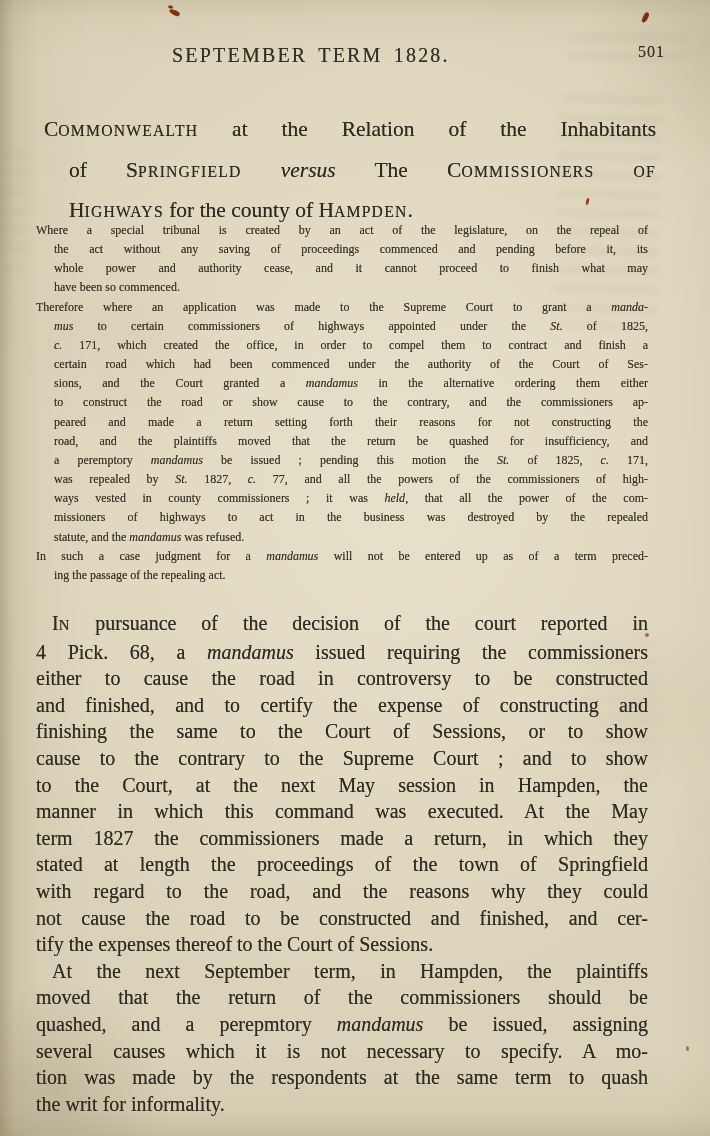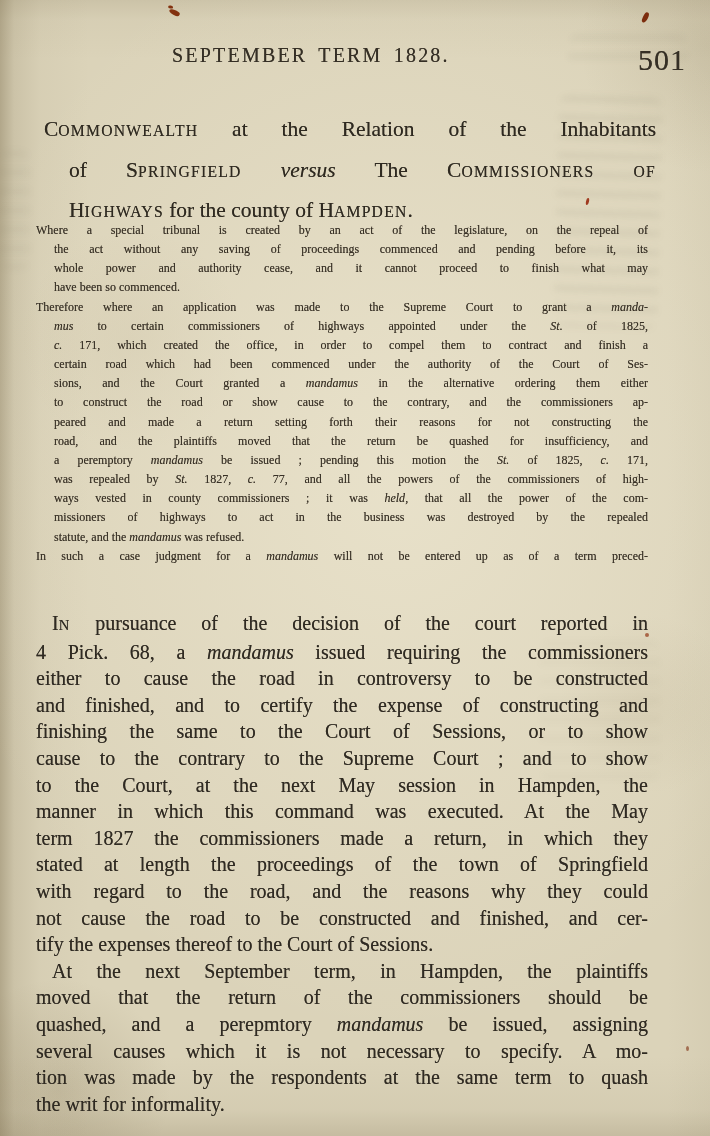--- a/index.html
+++ b/index.html
@@ -27,21 +27,21 @@
   
   .header{position:absolute;top:44px;left:0;width:100%;height:30px;}
   .running-head{
     position:absolute;left:136px;top:0;
     font-size:20px;letter-spacing:2.2px;word-spacing:4px;
     color:#352f25;text-shadow:0 0 0.4px rgba(53,47,37,0.7);
     white-space:nowrap;
   }
   .page-number{
     position:absolute;left:602px;top:-1px;
-    font-size:30px;letter-spacing:1px;color:#352f25;
+    font-size:16px;letter-spacing:1px;color:#352f25;
     text-shadow:0 0 0.4px rgba(53,47,37,0.7);white-space:nowrap;
   }
   
   .line{text-align:justify;text-align-last:justify;}
   .line.last{text-align-last:left;}
   .it{font-style:italic;}
   .sc{font-size:0.73em;letter-spacing:1.2px;}
   
   .case-title{
     position:absolute;top:110px;left:8px;width:100%;
@@ -129,20 +129,21 @@
           <div class="line">peared and made a return setting forth their reasons for not constructing the</div>
           <div class="line">road, and the plaintiffs moved that the return be quashed for insufficiency, and</div>
           <div class="line">a peremptory <span class="it">mandamus</span> be issued ; pending this motion the <span class="it">St.</span> of 1825, <span class="it">c.</span> 171,</div>
           <div class="line">was repealed by <span class="it">St.</span> 1827, <span class="it">c.</span> 77, and all the powers of the commissioners of high-</div>
           <div class="line">ways vested in county commissioners ; it was <span class="it">held</span>, that all the power of the com-</div>
           <div class="line">missioners of highways to act in the business was destroyed by the repealed</div>
           <div class="line last">statute, and the <span class="it">mandamus</span> was refused.</div>
         </div>
       <div class="hn">
           <div class="line">In such a case judgment for a <span class="it">mandamus</span> will not be entered up as of a term preced-</div>
+          <div class="line last">ing the passage of the repealing act.</div>
         </div>
     </div>
 
     <div class="body-text">
       <div class="bp">
           <div class="line">I<span class="sc">N</span> pursuance of the decision of the court reported in</div>
           <div class="line">4 Pick. 68, a <span class="it">mandamus</span> issued requiring the commissioners</div>
           <div class="line">either to cause the road in controversy to be constructed</div>
           <div class="line">and finished, and to certify the expense of constructing and</div>
           <div class="line">finishing the same to the Court of Sessions, or to show</div>

